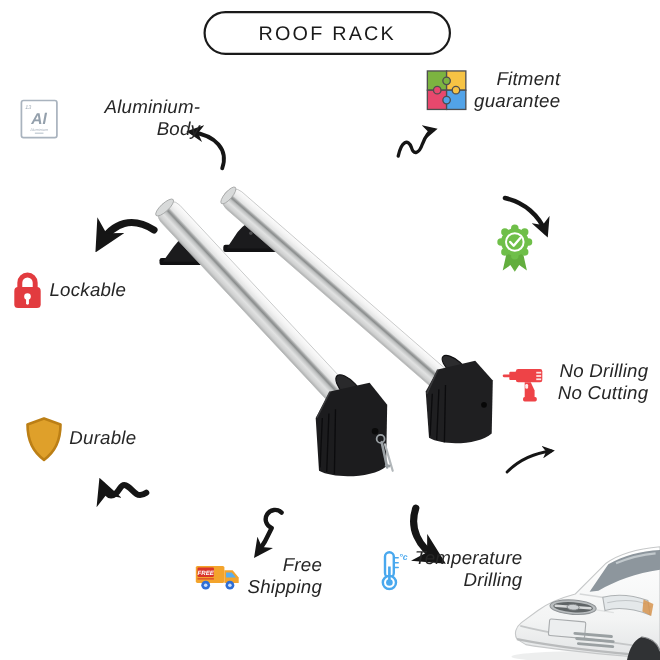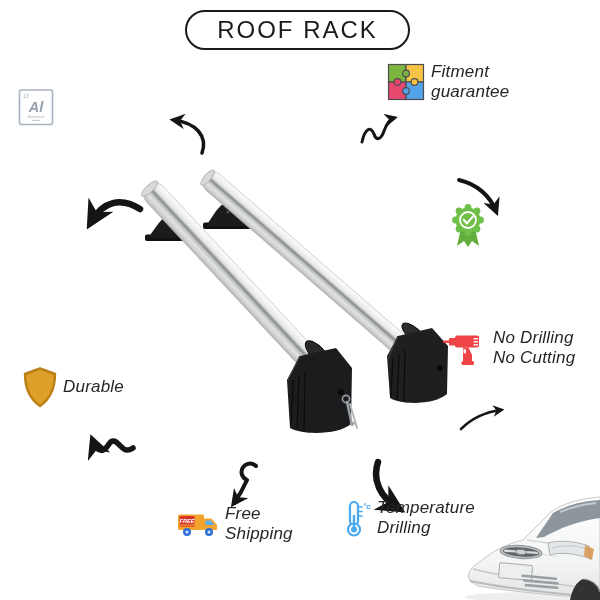--- a/index.html
+++ b/index.html
@@ -1,31 +1,31 @@
 <!DOCTYPE html>
 <html><head>
 <meta charset="utf-8">
 <style>
   html,body{margin:0;padding:0;background:#ffffff;}
   .canvas{position:relative;width:600px;height:600px;background:#ffffff;overflow:hidden;
           font-family:"Liberation Sans",sans-serif;color:#262626;}
   .title-pill{position:absolute;left:185px;top:10px;width:225px;height:40px;
               border:2.5px solid #1a1a1a;border-radius:22px;display:flex;
               align-items:center;justify-content:center;box-sizing:border-box;}
-  .title-pill span{font-size:24px;letter-spacing:2px;font-weight:500;color:#1a1a1a;}
+  .title-pill span{font-size:18px;letter-spacing:2px;font-weight:500;color:#1a1a1a;}
   .scene{position:absolute;left:0;top:0;width:600px;height:600px;pointer-events:none;}
   .feature{position:absolute;display:flex;flex-direction:row;align-items:center;gap:5px;z-index:2;font-style:italic;}
-  .feature .label{white-space:pre-line;text-align:left;font-size:17px;line-height:1.18;
+  .feature .label{white-space:pre-line;text-align:right;font-size:17px;line-height:1.18;
                   letter-spacing:.2px;color:#262626;font-weight:500;}
   .f-aluminium{left:18px;top:88px;width:164px;}
   .f-fitment{left:386px;top:62px;width:145px;}
   .f-lockable{left:10px;top:246px;width:140px;}
   .f-tuv{left:448px;top:202px;width:155px;}
-  .f-durable{left:22px;top:366px;width:124px;}
-  .f-drill{left:442px;top:328px;width:145px;}
+  .f-durable{left:22px;top:378px;width:124px;}
+  .f-drill{left:456px;top:328px;width:145px;}
   .f-shipping{left:176px;top:504px;width:132px;}
   .f-temperature{left:342px;top:498px;width:152px;}
 </style>
 </head>
 <body>
 
 <div class="canvas">
 
   <svg class="scene" width="600" height="600" viewBox="0 0 600 600">
     <defs>
@@ -142,39 +142,49 @@
   </div>
 
   <div class="feature f-aluminium">
     <svg width="36" height="38" viewBox="0 0 36 38">
       <rect x="1.5" y="2" width="33" height="34.5" rx="2" fill="#ffffff" stroke="#a9b3be" stroke-width="1.6"></rect>
       <text x="5" y="9.5" font-size="5" fill="#9aa6b2">13</text>
       <text x="18" y="23.5" font-size="14.5" text-anchor="middle" font-weight="bold" fill="#94a0ac">Al</text>
       <text x="18" y="30" font-size="3.6" text-anchor="middle" fill="#a9b3be">Aluminium</text>
       <rect x="14" y="31.8" width="8" height="1.2" fill="#c3ccd4"></rect>
     </svg>
+    <div class="label">Aluminium-Body</div>
   </div>
 
   <div class="feature f-fitment">
     <svg width="40" height="40" viewBox="0 0 40 40">
       <g stroke="#4e4e50" stroke-width="1.2">
         <rect x="2.5" y="2.5" width="17.5" height="17.5" fill="#7cb440"></rect>
         <rect x="20" y="2.5" width="17.5" height="17.5" fill="#f6c344"></rect>
         <rect x="2.5" y="20" width="17.5" height="17.5" fill="#e8486d"></rect>
         <rect x="20" y="20" width="17.5" height="17.5" fill="#52a3e8"></rect>
         <circle cx="20" cy="11.5" r="3.4" fill="#7cb440"></circle>
         <circle cx="28.5" cy="20" r="3.4" fill="#f6c344"></circle>
         <circle cx="20" cy="29" r="3.4" fill="#52a3e8"></circle>
         <circle cx="11.5" cy="20" r="3.4" fill="#e8486d"></circle>
       </g>
     </svg>
     <div class="label">Fitment
 guarantee</div>
   </div>
 
+  <div class="feature f-lockable">
+    <svg width="30" height="36" viewBox="0 0 30 36">
+      <path d="M8,16 v-5 a7,7 0 0 1 14,0 v5" fill="none" stroke="#e23b3f" stroke-width="4.5" stroke-linecap="round"></path>
+      <rect x="3" y="15" width="24" height="19" rx="3.5" fill="#e23b3f"></rect>
+      <circle cx="15" cy="23.5" r="3" fill="#ffffff"></circle>
+      <rect x="13.7" y="25" width="2.6" height="6" rx="1.3" fill="#ffffff"></rect>
+    </svg>
+    <div class="label">Lockable</div>
+  </div>
 
   <div class="feature f-tuv">
     <svg width="40" height="46" viewBox="0 0 40 46">
       <path d="M13,26 L9,44 L16,39 L20,45 L21,28 Z" fill="#63ae3e"></path>
       <path d="M27,26 L31,44 L24,39 L20,45 L19,28 Z" fill="#63ae3e"></path>
       <g fill="#6fbf49">
         <circle cx="20" cy="5.5" r="3.4"></circle>
           <circle cx="29" cy="9" r="3.4"></circle>
           <circle cx="32.5" cy="18" r="3.4"></circle>
         <circle cx="29" cy="27" r="3.4"></circle>

